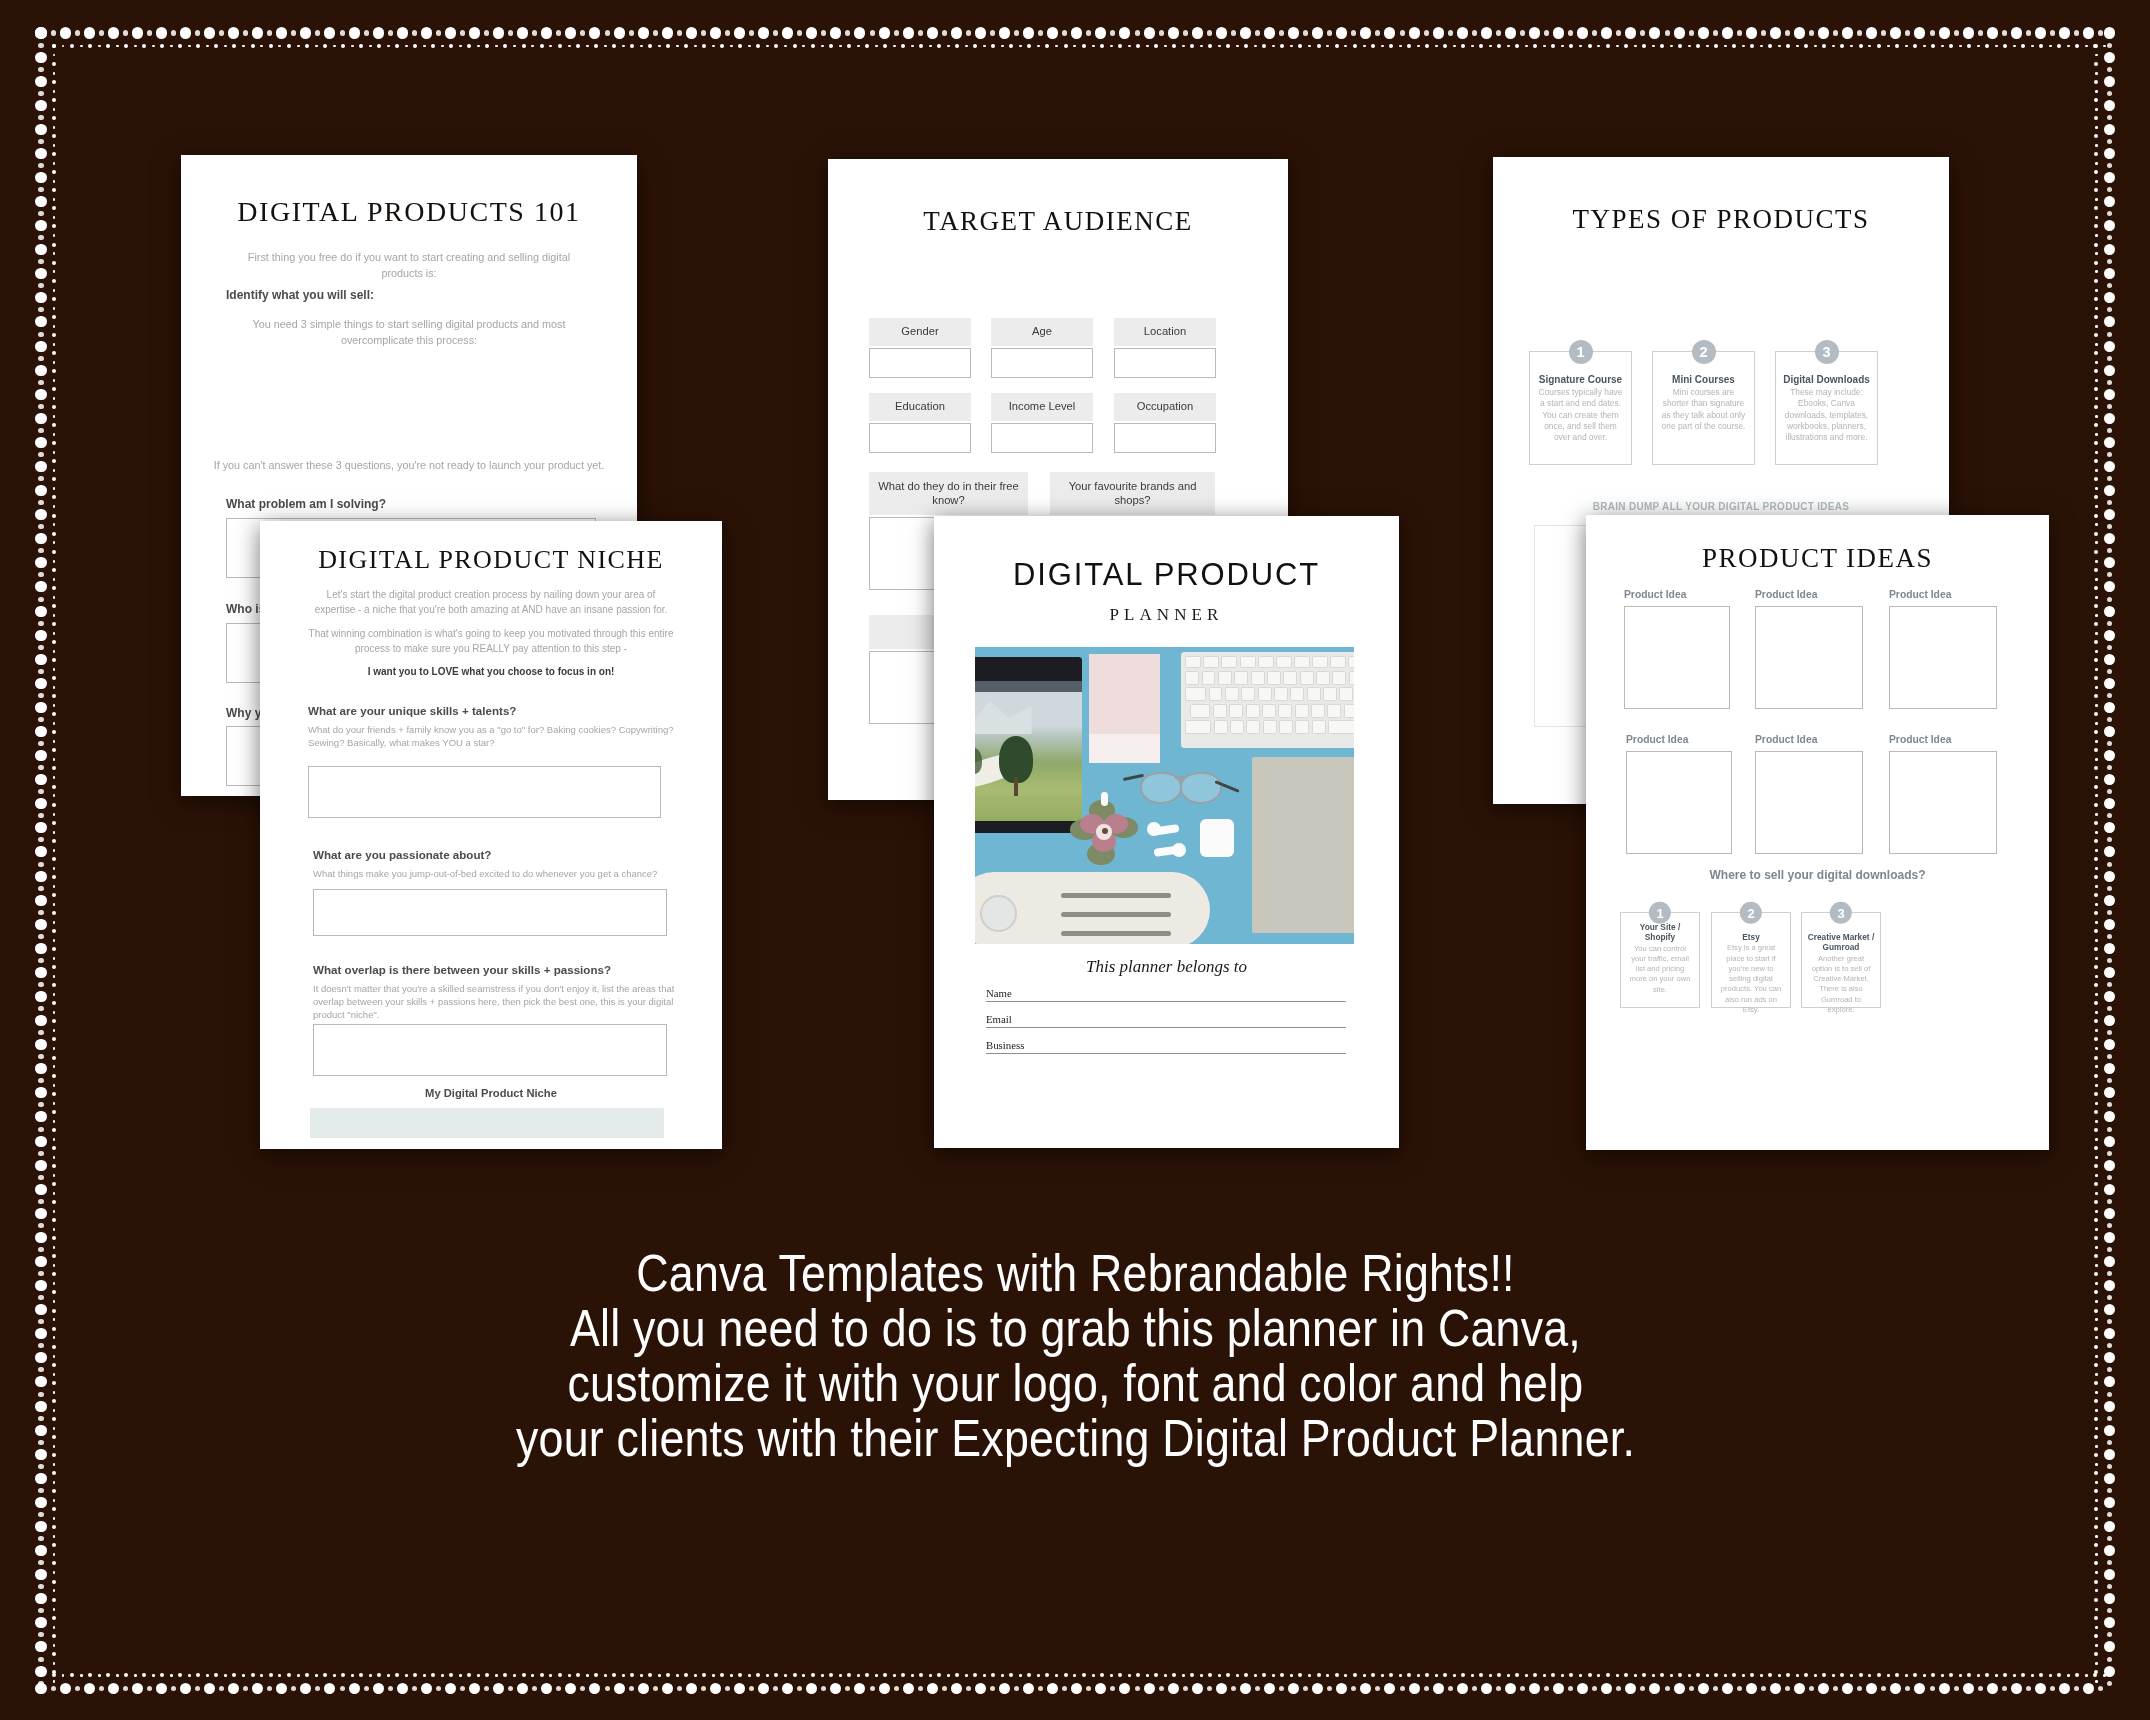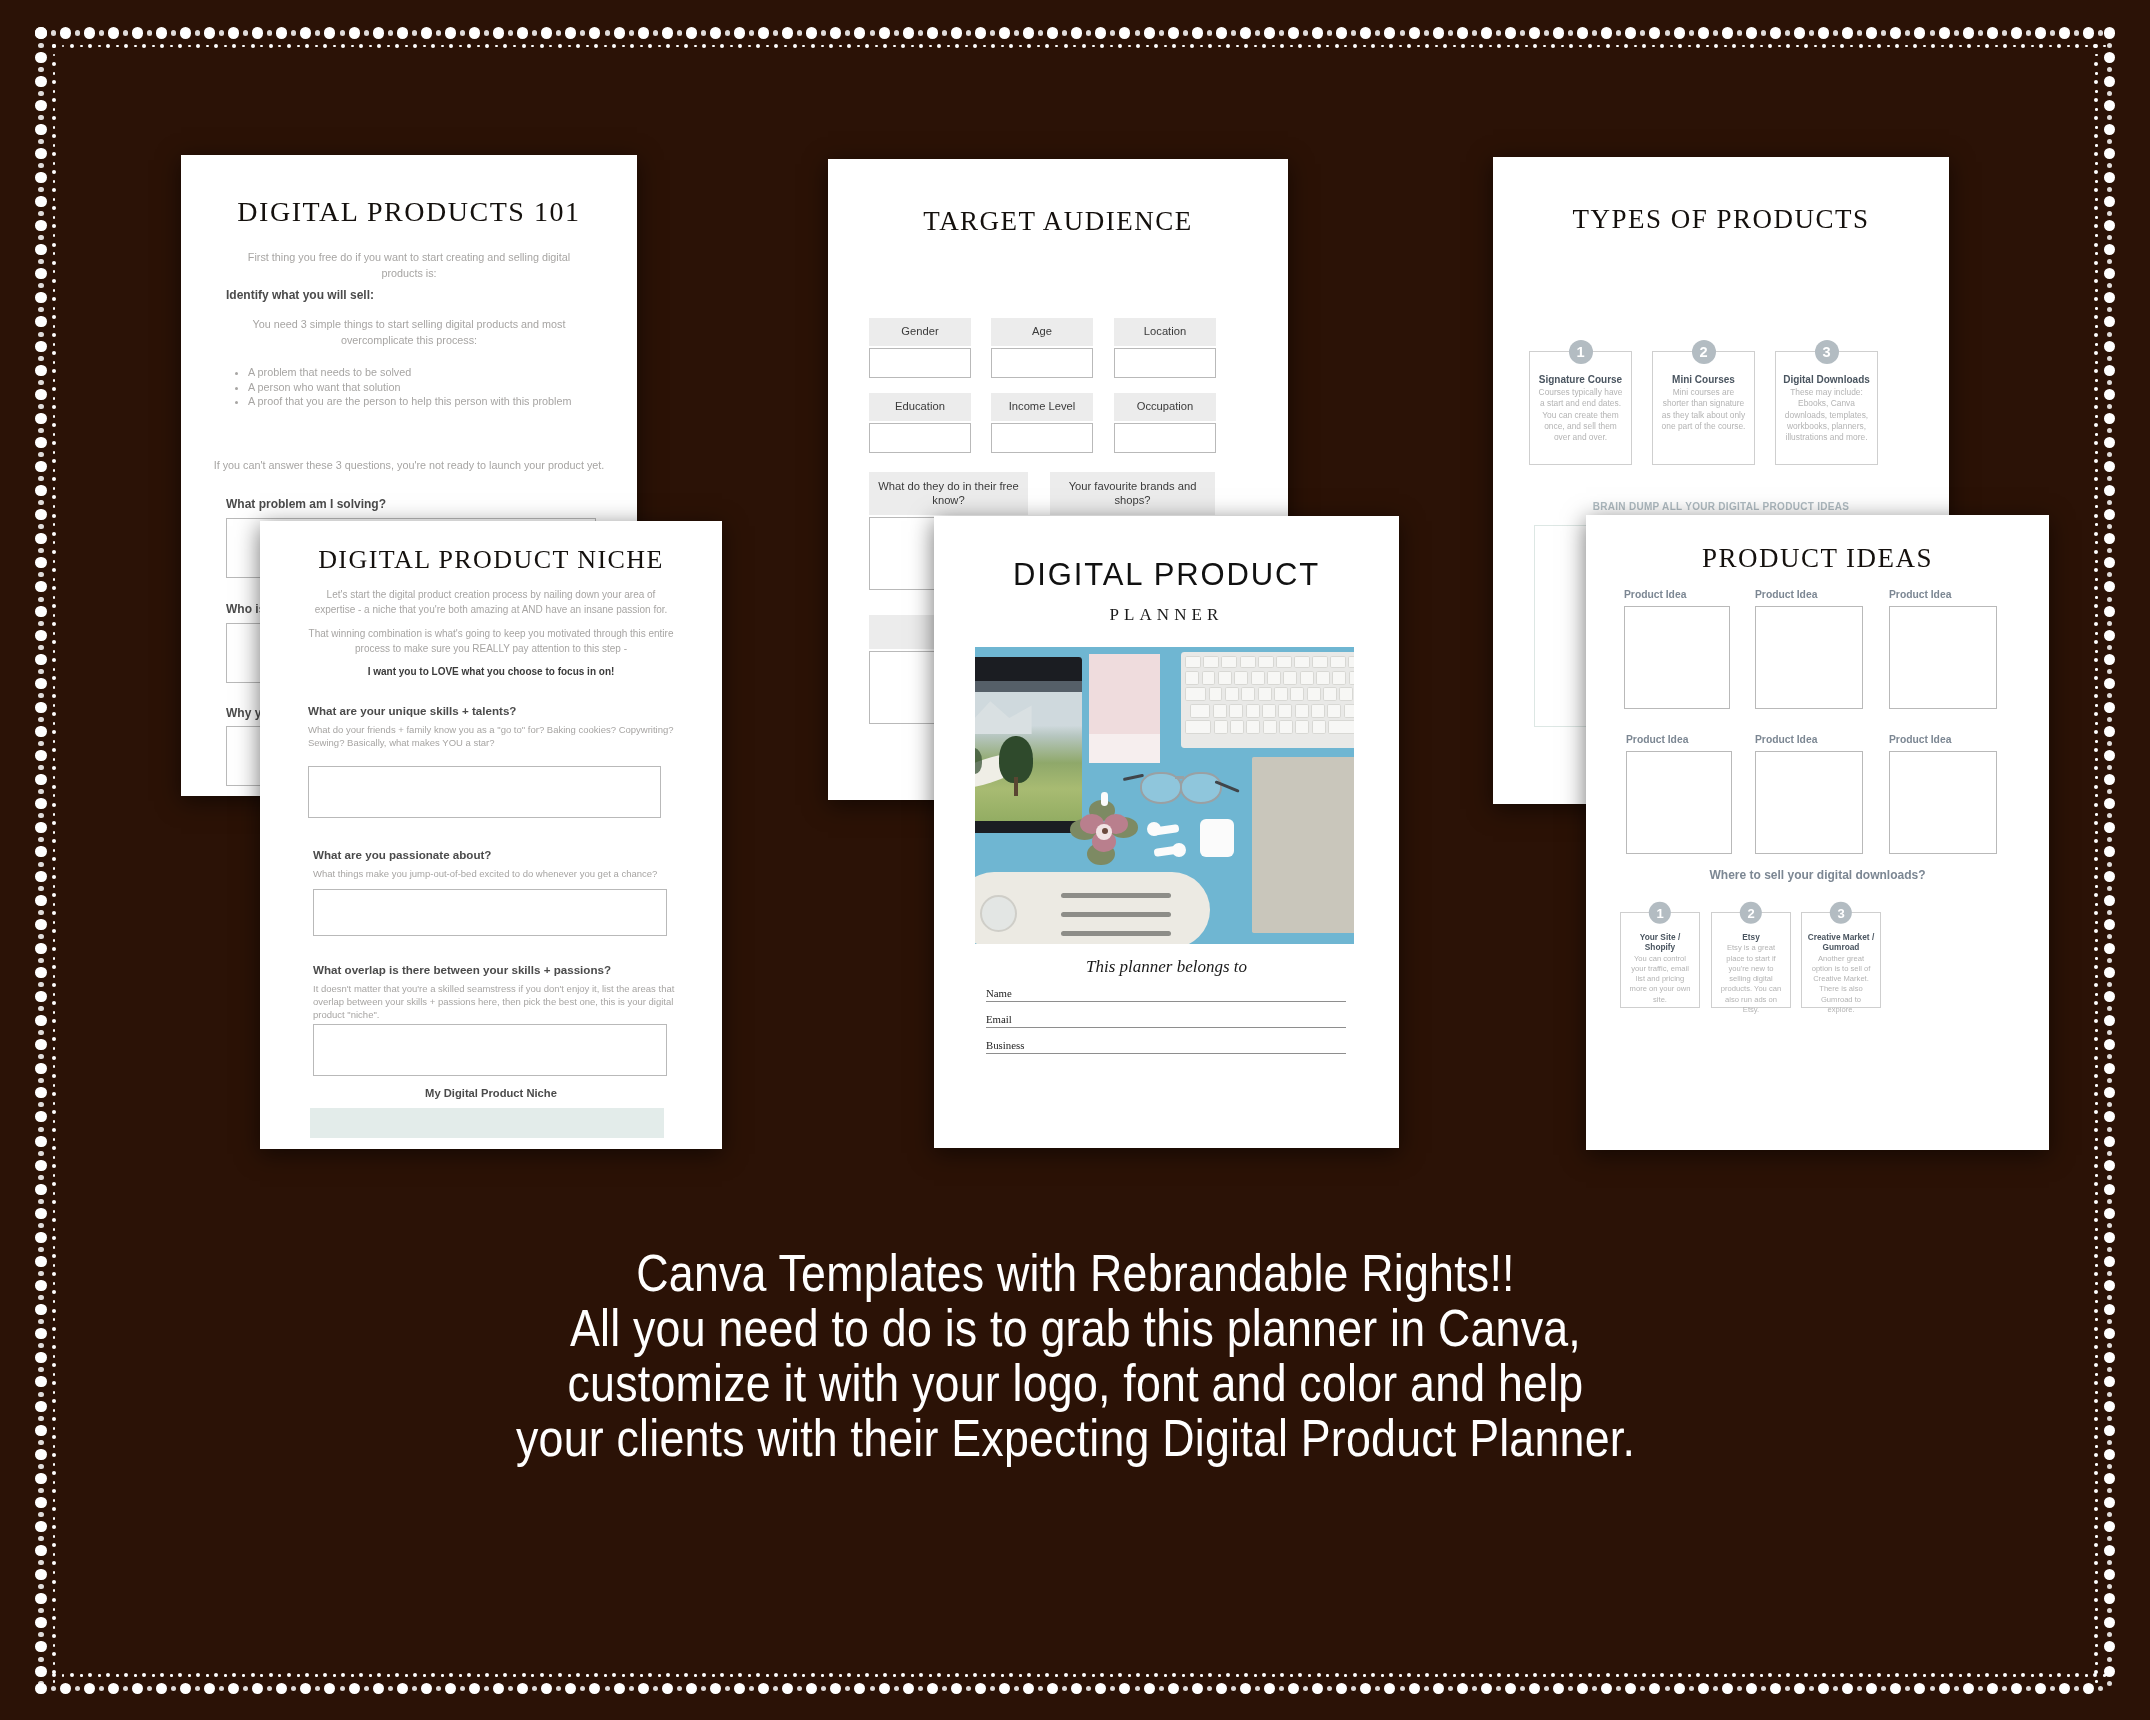--- a/index.html
+++ b/index.html
@@ -1590,25 +1590,20 @@
 <div class="sheet" style="left:181px;top:155px;width:456px;height:641px;">
   <div class="sheet-inner">
     <div class="serif-title" style="position:absolute;left:0;right:0;top:41px;font-size:28px;">DIGITAL PRODUCTS 101</div>
 
     <div class="body-txt" style="position:absolute;left:45px;right:45px;top:95px;font-size:10.8px;">First thing you free do if you want to start creating and selling digital products is:</div>
 
     <div class="lbl-bold" style="position:absolute;left:45px;top:133px;font-size:12px;">Identify what you will sell:</div>
 
     <div class="body-txt" style="position:absolute;left:45px;right:45px;top:162px;font-size:10.8px;">You need 3 simple things to start selling digital products and most overcomplicate this process:</div>
 
-    <ul class="bullets" style="position:absolute;left:50px;right:34px;top:211px;font-size:10.8px;">
-      <li>A problem that needs to be solved</li>
-      <li>A person who want that solution</li>
-      <li>A proof that you are the person to help this person with this problem</li>
-    </ul>
 
     <div class="body-txt" style="position:absolute;left:26px;right:26px;top:303px;font-size:10.8px;">If you can't answer these 3 questions, you're not ready to launch your product yet.</div>
 
     <div class="lbl-bold" style="position:absolute;left:45px;top:342px;font-size:12px;">What problem am I solving?</div>
     <div class="field-box" style="position:absolute;left:45px;top:363px;width:370px;height:60px;"></div>
 
     <div class="lbl-bold" style="position:absolute;left:45px;top:447px;font-size:12px;">Who is</div>
     <div class="field-box" style="position:absolute;left:45px;top:468px;width:370px;height:60px;"></div>
 
     <div class="lbl-bold" style="position:absolute;left:45px;top:551px;font-size:12px;">Why y</div>
@@ -1851,21 +1846,21 @@
     <div style="position:absolute;left:169px;top:219px;color:#7c8793;font-weight:bold;font-size:10.3px;">Product Idea</div>
     <div class="field-box" style="position:absolute;left:169px;top:236px;width:108px;height:103px;"></div>
 
     <div style="position:absolute;left:303px;top:219px;color:#7c8793;font-weight:bold;font-size:10.3px;">Product Idea</div>
     <div class="field-box" style="position:absolute;left:303px;top:236px;width:108px;height:103px;"></div>
 
     <div style="position:absolute;left:0;right:0;top:353px;text-align:center;color:#7c8793;font-weight:bold;font-size:12px;">Where to sell your digital downloads?</div>
 
     <div class="numcard" style="left:34px;top:397px;width:80px;height:96px;">
       <div class="numbadge" style="top:0;width:22.4px;height:22.4px;font-size:13px;">1</div>
-      <div class="nc-title" style="margin-top:19px;font-size:8.3px;line-height:1.25;padding:0 3.4px;">Your Site / Shopify</div>
+      <div class="nc-title" style="margin-top:9px;font-size:8.3px;line-height:1.25;padding:0 3.4px;">Your Site / Shopify</div>
       <div class="nc-body" style="padding:0.9px 6px 0;font-size:7.6px;">You can control your traffic, email list and pricing more on your own site.</div>
     </div>
 
     <div class="numcard" style="left:125px;top:397px;width:80px;height:96px;">
       <div class="numbadge" style="top:0;width:22.4px;height:22.4px;font-size:13px;">2</div>
       <div class="nc-title" style="margin-top:19px;font-size:8.3px;line-height:1.25;padding:0 3.4px;">Etsy</div>
       <div class="nc-body" style="padding:0.9px 6px 0;font-size:7.6px;">Etsy is a great place to start if you're new to selling digital products. You can also run ads on Etsy.</div>
     </div>
 
     <div class="numcard" style="left:215px;top:397px;width:80px;height:96px;">

